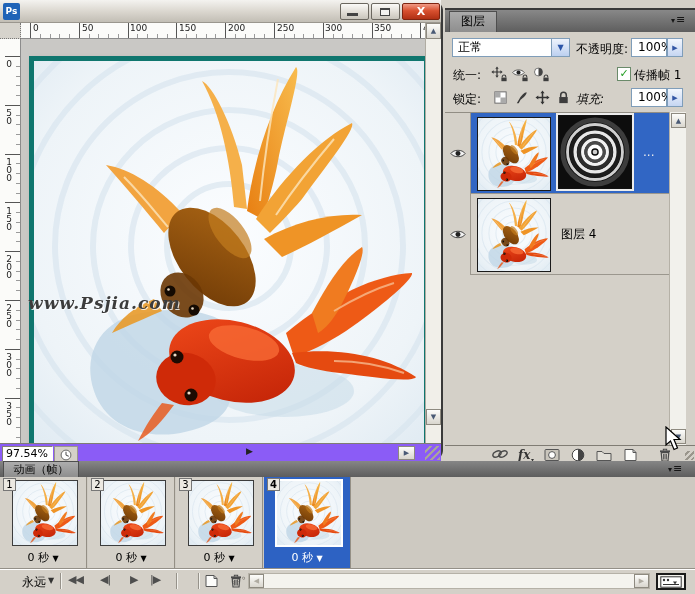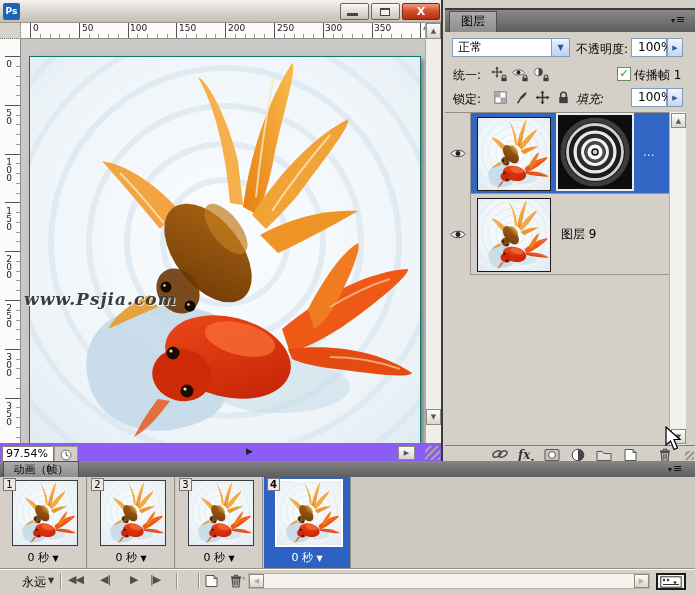--- a/index.html
+++ b/index.html
@@ -3,21 +3,21 @@
 <meta charset="utf-8">
 <style>
   html,body{margin:0;padding:0;background:#808080;}
   #screen{position:relative;width:695px;height:594px;background:#d4d0c8;
           font-family:"DejaVu Sans","Liberation Sans",sans-serif;font-size:12px;
           overflow:hidden;color:#000;}
   .abs{position:absolute;}
   .fit{width:100%;height:100%;display:block;}
 
   
-  #docwin{left:0;top:0;width:443px;height:461px;background:#d4d0c8;border-right:2px solid #3a3a3a;box-sizing:border-box;}
+  #docwin{left:0;top:0;width:443px;height:461px;background:#d4d0c8;border-right:2px solid #3a3a3a;box-sizing:border-box;border-radius:11px;}
   #titlebar{left:0;top:0;width:441px;height:23px;
     background:linear-gradient(#f4f3f0,#d9d5cd 55%,#c2beb5);
     border-bottom:1px solid #9a968e;box-sizing:border-box;}
   #ps-badge{left:3px;top:3px;width:17px;height:17px;background:#1f63b7;color:#fff;
     font-size:9px;font-weight:bold;text-align:center;line-height:17px;border-radius:2px;}
   #title-text{left:26px;top:4px;color:#87837c;font-size:12px;white-space:nowrap;}
   .winbtn{top:3px;height:17px;box-sizing:border-box;border:1px solid #6b675f;border-radius:2px;
     background:linear-gradient(#fbfaf8,#dedad2 60%,#c8c4bb);}
   #btn-min{left:340px;width:29px;}
   #btn-max{left:371px;width:29px;}
@@ -39,21 +39,21 @@
     border-right:1px solid #8c8c8c;box-sizing:border-box;}
   #ruler-left .mticks{position:absolute;top:17px;bottom:0;right:0;width:4px;
     background:repeating-linear-gradient(to bottom,#9a9a9a 0 1px,transparent 1px 9.76px);}
   .ltick{position:absolute;right:0;height:1px;width:15px;background:#555;}
   .llab{position:absolute;left:4px;font-size:9px;color:#222;
     writing-mode:vertical-rl;text-orientation:upright;letter-spacing:-2px;}
 
   
   #viewport{left:21px;top:39px;width:404px;height:404px;background:#c9c8c5;overflow:hidden;}
   #canvas{position:absolute;left:8px;top:17px;width:390px;height:390px;background:#d946ef;
-    border:1px solid #0f766e;box-shadow:3px 3px 4px rgba(60,60,60,.5);box-sizing:content-box;}
+    border:5px solid #0f766e;box-shadow:3px 3px 4px rgba(60,60,60,.5);box-sizing:content-box;}
   #watermark{position:absolute;left:-6px;top:232px;font-family:"DejaVu Serif","Liberation Serif",serif;
     font-style:italic;font-weight:bold;font-size:17px;color:#3c3c3c;letter-spacing:1px;
     text-shadow:1px 1px 0 rgba(255,255,255,.8);}
 
   
   .sb-btn{background:linear-gradient(#fdfdfb,#d9d6ce);border:1px solid #8e8a80;box-sizing:border-box;
     color:#4a5a75;font-size:7px;text-align:center;display:flex;align-items:center;justify-content:center;}
   #vscroll-doc{left:425px;top:23px;width:16px;height:420px;background:#f1efe9;border-left:1px solid #b0aca2;box-sizing:border-box;}
   #vscroll-doc .up{position:absolute;left:0;top:0;width:15px;height:16px;}
   #vscroll-doc .dn{position:absolute;left:0;bottom:18px;width:15px;height:16px;}
@@ -477,21 +477,21 @@
         <div class="eyecell">
           <svg width="16" height="11" viewBox="0 0 18 12">
               <use href="#ic-eye"></use>
             </svg>
         </div>
         <div class="thumb" style="left:32px">
           <svg class="fit" viewBox="0 0 390 390">
               <use href="#fishart"></use>
             </svg>
         </div>
-        <div class="lname" style="left:116px">图层 9</div>
+        <div class="lname" style="left:116px">图层 4</div>
       </div>
     </div>
 
     <div class="abs" id="vscroll-lp">
       <div class="sb-btn up">▲</div>
       <div class="sb-btn dn">▼</div>
     </div>
 
     <div class="abs" id="lp-bottom">
       <span class="abs bicon" style="left:46px">

